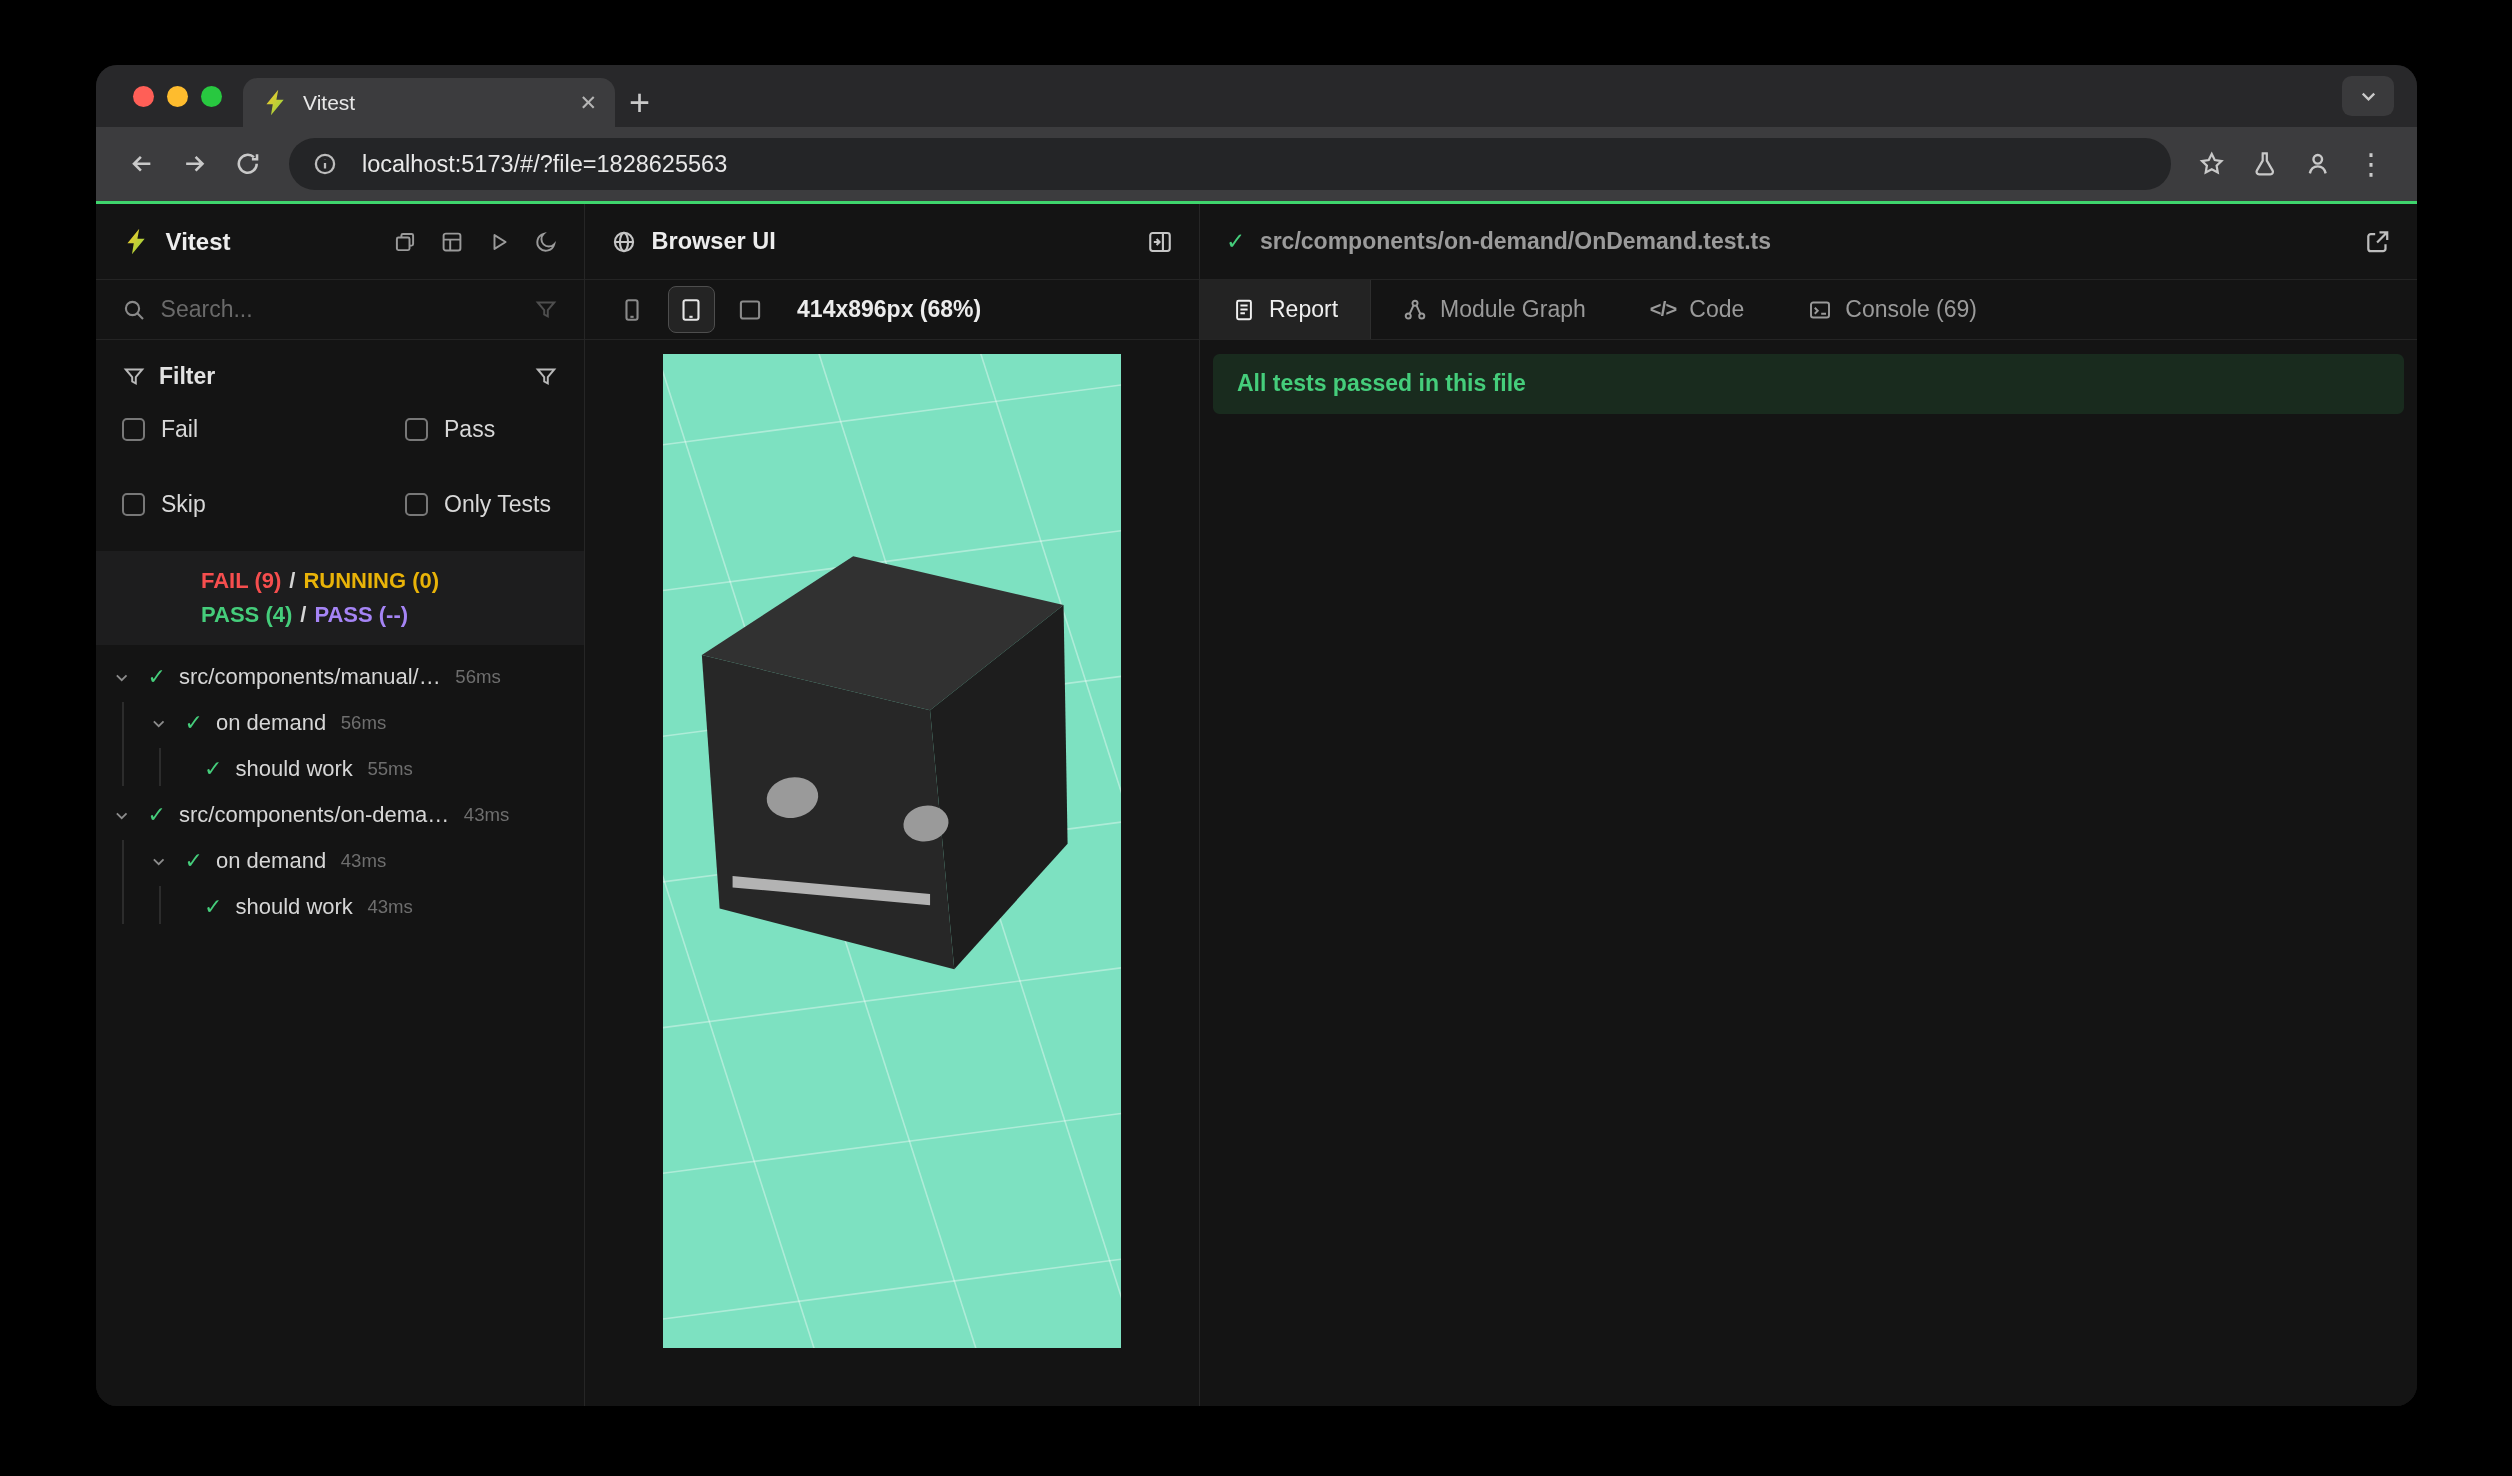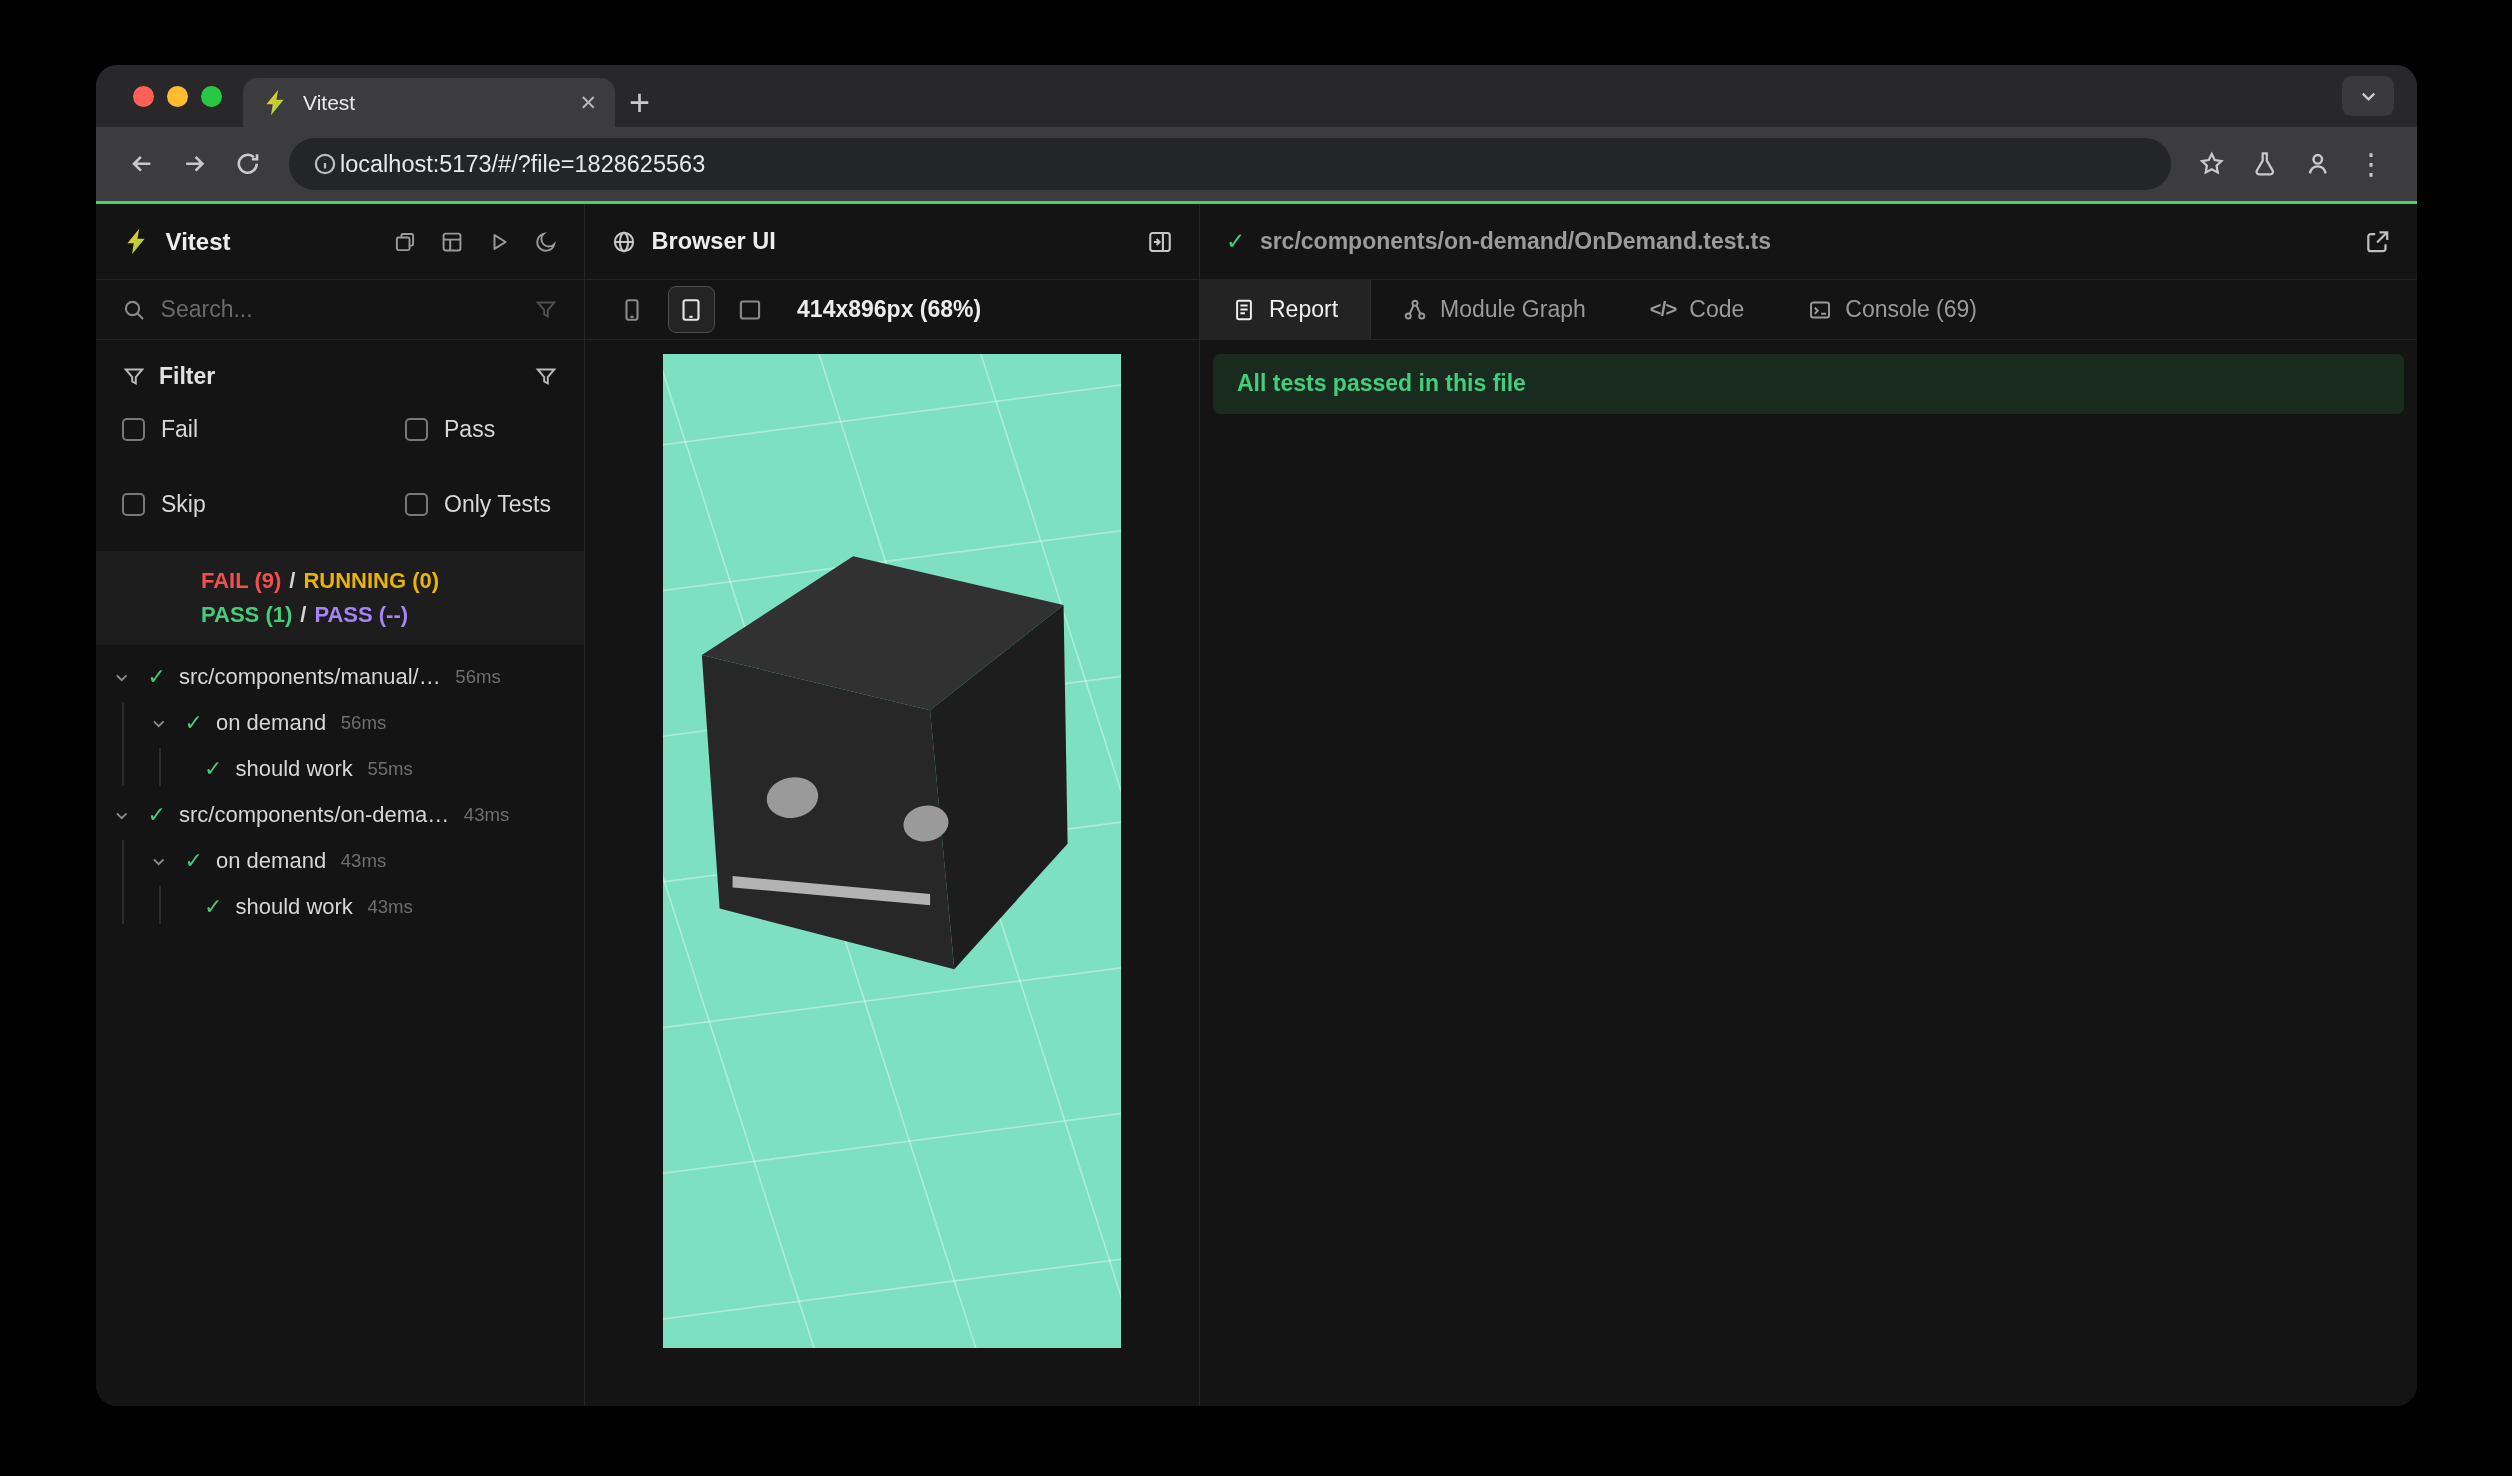--- a/index.html
+++ b/index.html
@@ -21,21 +21,21 @@
   .tab-close{color:#b5b5b5;font-size:21px;line-height:1;}
   .newtab{width:49px;height:49px;display:flex;align-items:center;justify-content:center;
     color:#c9c9c9;font-size:36px;font-weight:300;}
   .strip-chevron{position:absolute;right:23px;top:11.3px;width:52px;height:40px;background:#3a3a3c;
     border-radius:9.7px;display:flex;align-items:center;justify-content:center;color:#c9c9c9;}
   .toolbar{flex:0 0 74px;background:#3c3c3e;display:flex;align-items:center;padding:0 19.4px;}
   .navbtn{width:53px;height:53px;border-radius:50%;display:flex;align-items:center;
     justify-content:center;color:#c9c9c9;flex:0 0 auto;}
   .navbtn svg{width:27.5px;height:27.5px}
   .urlbar{flex:1;height:52px;background:#242527;border-radius:26px;display:flex;align-items:center;
-    padding:0 23px;gap:2px;margin:0 14.6px;min-width:0;}
+    padding:0 23px;gap:24px;margin:0 14.6px;min-width:0;}
   .urlbar svg{width:26px;height:26px;color:#bdbdbd;flex:0 0 auto}
   .url-text{font-size:23.5px;color:#e8e8e8;white-space:nowrap;overflow:hidden;}
   .kebab{font-size:29px;color:#c9c9c9;}
   .progress{flex:0 0 3.2px;background:var(--accent-green,#3fd56d);}
 
   
   .content{flex:1;display:flex;min-height:0;background:#141414;}
   .panel-header{flex:0 0 76px;height:76px;border-bottom:1.6px solid #242424;display:flex;
     align-items:center;padding:0 26px;gap:14.6px;}
   .subbar{flex:0 0 60px;height:60px;border-bottom:1.6px solid #242424;display:flex;
@@ -298,21 +298,21 @@
             <span>Only Tests</span>
           </label>
         </div>
       </div>
 
       <div class="summary">
         <div>
           <span class="c-fail">FAIL (9)</span><span class="sep">/</span><span class="c-run">RUNNING (0)</span>
         </div>
         <div>
-          <span class="c-pass">PASS (1)</span><span class="sep">/</span><span class="c-skip">PASS (--)</span>
+          <span class="c-pass">PASS (4)</span><span class="sep">/</span><span class="c-skip">PASS (--)</span>
         </div>
       </div>
 
       <div class="tree">
         <div class="tgroup">
           <div class="trow lvl0">
             <span class="chev">
                 <svg viewBox="0 0 16 16" fill="none" stroke="currentColor" stroke-width="1.5">
                   <path d="M4 6l4 4 4-4"></path>
                 </svg>

